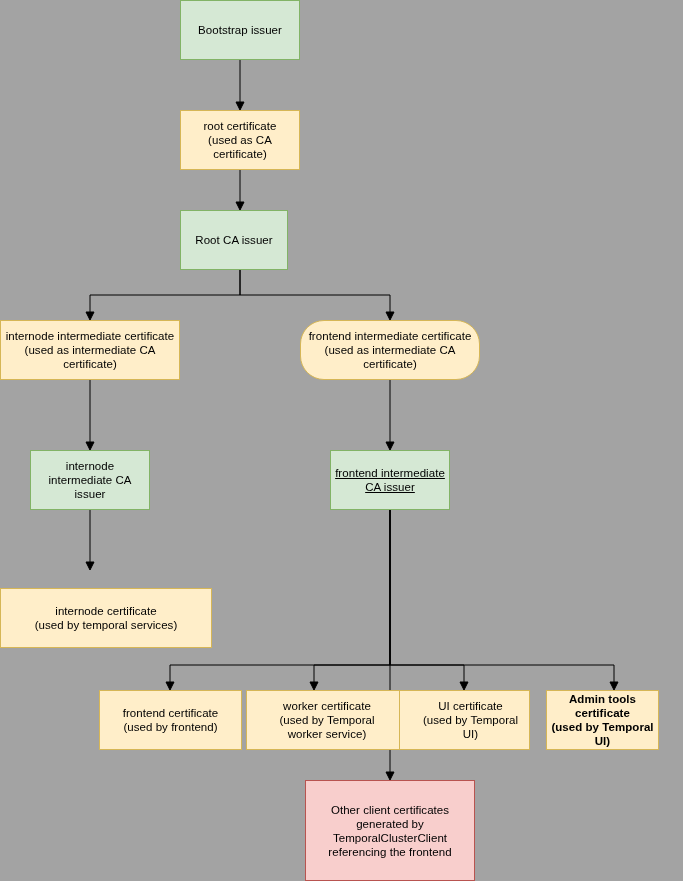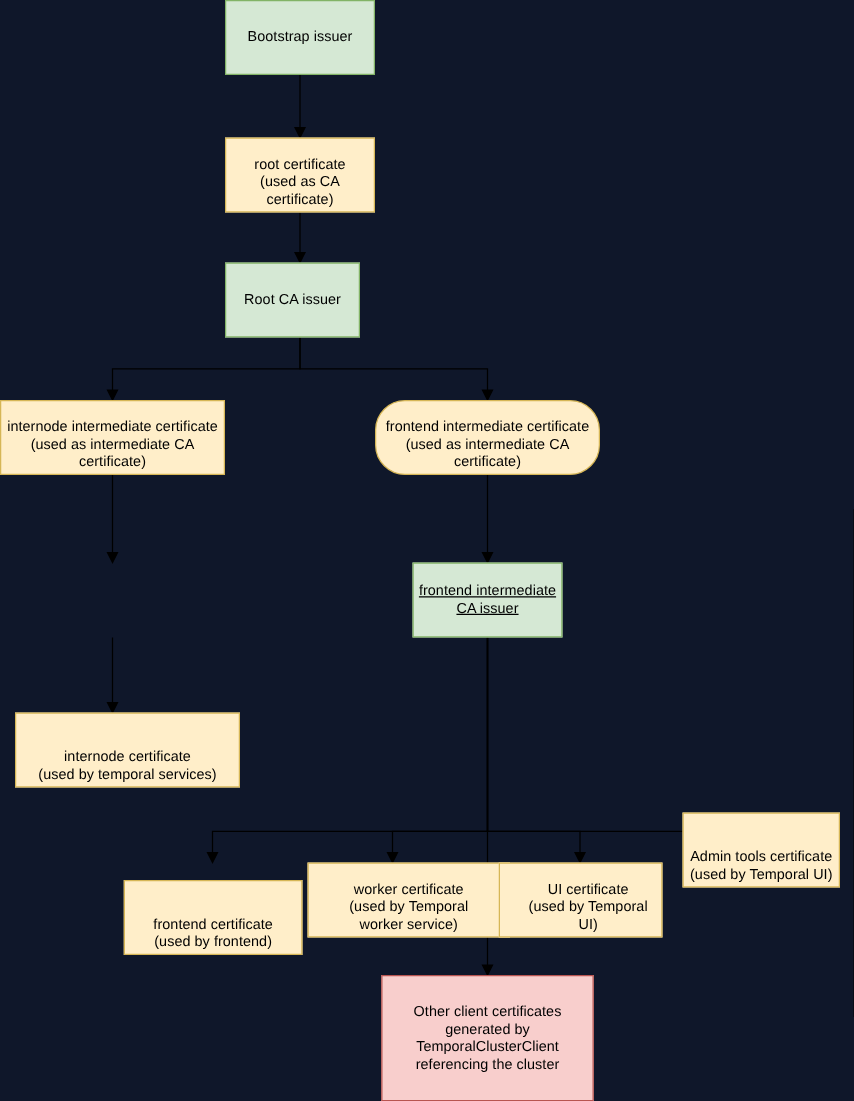--- a/index.html
+++ b/index.html
@@ -4,21 +4,21 @@
 <style>
   html, body {
     margin: 0;
     padding: 0;
     background: #000000;
   }
   #canvas {
     position: relative;
     width: 683px;
     height: 881px;
-    background: #0f172a;
+    background: #a3a3a3;
     overflow: hidden;
     font-family: "Liberation Sans", sans-serif;
   }
   .node {
     position: absolute;
     box-sizing: border-box;
     border: 1px solid #000;
     display: flex;
     align-items: center;
     justify-content: center;
@@ -31,21 +31,20 @@
     white-space: pre-line;
     letter-spacing: 0.05px;
   }
   .issuer {
     background: #d5e8d4;
     border-color: #82b366;
   }
   .cert {
     background: #ffeec9;
     border-color: #d6b656;
-    align-items: flex-end;
   }
   .other {
     background: #f8cecc;
     border-color: #b85450;
   }
   
   .edge-layer {
     position: absolute;
     left: 0;
     top: 0;
@@ -119,52 +118,57 @@
 (used as intermediate CA
 certificate)</span>
   </div>
 
   <div class="node cert" style="left:300px; top:320px; width:180px; height:60px;border-radius:24px;">
     <span>frontend intermediate certificate
 (used as intermediate CA
 certificate)</span>
   </div>
 
+  <div class="node issuer" style="left:30px; top:450px; width:120px; height:60px;">
+    <span>internode
+intermediate CA
+issuer</span>
+  </div>
 
   <div class="node issuer" style="left:330px; top:450px; width:120px; height:60px;text-decoration:underline;">
     <span>frontend intermediate
 CA issuer</span>
   </div>
 
-  <div class="node cert" style="left:0px; top:570px; width:180px; height:60px;margin-left:12px;">
+  <div class="node cert" style="left:0px; top:588px; width:212px; height:60px;">
     <span>internode certificate
 (used by temporal services)</span>
   </div>
 
-  <div class="node cert" style="left:99px; top:690px; width:143px; height:60px;margin-top:14px;">
+  <div class="node cert" style="left:99px; top:690px; width:143px; height:60px;">
     <span>frontend certificate
 (used by frontend)</span>
   </div>
 
   <div class="node cert" style="left:246px; top:690px; width:162px; height:60px;">
     <span>worker certificate
 (used by Temporal
 worker service)</span>
   </div>
 
   <div class="node cert" style="left:399px; top:690px; width:131px; height:60px;padding-left:16px;">
     <span>UI certificate
 (used by Temporal UI)</span>
   </div>
 
-  <div class="node cert" style="left:546px; top:650px; width:126px; height:60px;">
+  <div class="node cert" style="left:546px; top:690px; width:113px; height:60px;font-weight:bold;">
     <span>Admin tools certificate
 (used by Temporal UI)</span>
   </div>
 
   <div class="node other" style="left:305px; top:780px; width:170px; height:101px;">
     <span>Other client certificates
 generated by
 TemporalClusterClient
-referencing the cluster</span>
+referencing the frontend</span>
   </div>
 
 </div>
 
 </body></html>

